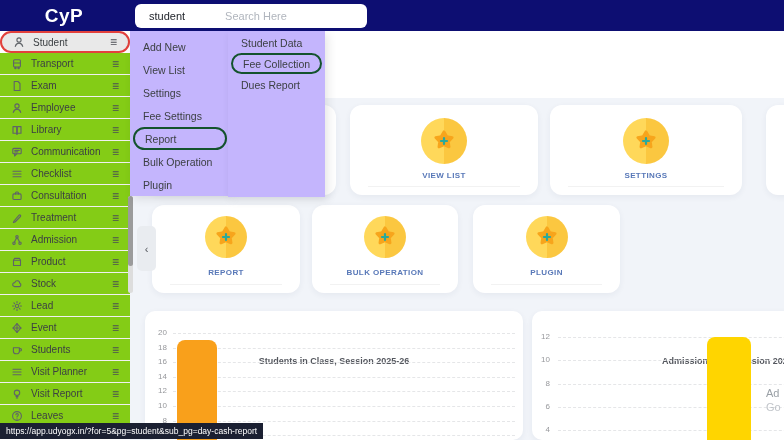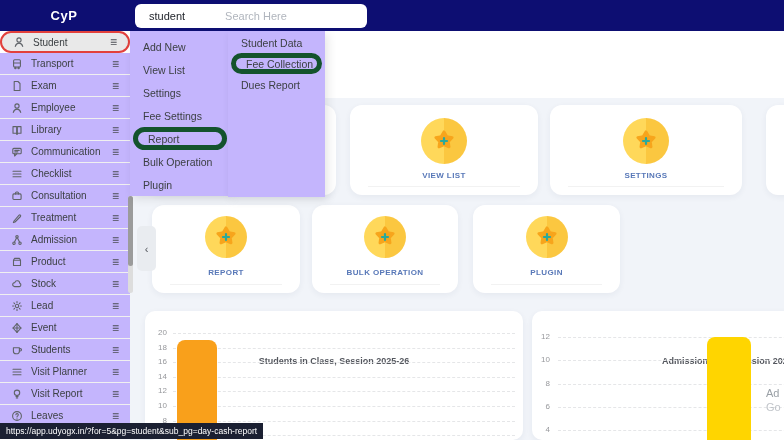--- a/index.html
+++ b/index.html
@@ -7,49 +7,49 @@
   body { font-family:"Liberation Sans", sans-serif; position:relative; background:#fff; }
   .screen { position:absolute; inset:0; overflow:hidden; }
 
   
   .bg-white-band { position:absolute; left:130px; top:31px; right:0; height:67px; background:#fff; z-index:1; }
   .bg-gray { position:absolute; left:130px; top:98px; right:0; bottom:0; background:#f1f4f9; z-index:1; }
 
   
   .topbar { position:absolute; left:0; top:0; right:0; height:31px; background:#0d0e72; z-index:40; }
   .logo { position:absolute; left:38px; top:0; width:52px; height:31px; line-height:31px; text-align:center;
-          color:#fff; font-weight:bold; font-size:13px; letter-spacing:.5px; cursor:pointer; }
+          color:#fff; font-weight:bold; font-size:19px; letter-spacing:.5px; cursor:pointer; }
   .search-pill { position:absolute; left:135px; top:4px; width:232px; height:24px; background:#fff;
                  border-radius:6px; display:flex; align-items:center; z-index:41; }
   .search-module { margin-left:14px; font-size:11px; color:#23262d; }
   .search-placeholder { margin-left:40px; font-size:11px; color:#b0b5bd; }
 
   
   .sidebar { position:absolute; left:0; top:31px; width:130px; bottom:0; background:#fff; z-index:20; }
-  .sb-item { position:relative; height:22px; display:flex; align-items:center; border-bottom:1px solid #f0f0f0; cursor:pointer; background:#c4b5fd; }
+  .sb-item { position:relative; height:22px; display:flex; align-items:center; border-bottom:1px solid #f0f0f0; cursor:pointer; background:#84cc16; }
   .sb-item.selected { background:#e9e9e9; border:2px solid #e2403c; border-radius:13px; }
   .sb-ic { margin-left:11px; width:12px; height:12px; display:inline-flex; }
   .sb-label { margin-left:8px; font-size:10px; color:#3c4043; white-space:nowrap; }
   .sb-burger { margin-left:auto; margin-right:11px; font-size:12px; color:#4b4e55; }
 
   .sb-scroll-track { position:absolute; left:128px; top:196px; width:5px; height:97px; background:#dddddd; border-radius:3px; z-index:28; }
   .sb-scroll-thumb { position:absolute; left:0; top:0; width:5px; height:70px; background:#9b9b9b; border-radius:3px; }
   .collapse-handle { position:absolute; left:137px; top:226px; width:19px; height:45px; background:#e9ecf0;
                      border-radius:5px; z-index:28; display:flex; align-items:center; justify-content:center;
                      color:#55585e; font-size:11px; cursor:pointer; }
 
   
   .panel { position:absolute; background:#c4b5fd; z-index:30; box-shadow:3px 3px 9px rgba(0,0,0,.10); }
   .menu2 { left:130px; top:31px; width:100px; height:165px; padding-top:4px; }
   .menu3 { left:228px; top:31px; width:97px; height:166px; padding-top:1px; }
   .m-item { position:relative; display:flex; align-items:center; padding:0 10px; margin:0 3px;
             font-size:10.5px; color:#3c4043; white-space:nowrap; cursor:pointer; }
   .menu2 .m-item { height:23px; }
   .menu3 .m-item { height:21px; }
-  .m-item.highlighted { border:5px solid #14532d; border-radius:13px;text-align:right; }
+  .m-item.highlighted { border:2px solid #14532d; border-radius:13px;text-align:right; }
 
   
   .card { position:absolute; background:#fff; border-radius:12px; box-shadow:0 2px 6px rgba(30,50,90,.06); z-index:5; cursor:pointer; }
   .card::after { content:""; position:absolute; left:18px; right:18px; bottom:8px; border-top:1px solid #f2f2f2; }
   .star-badge { position:absolute; left:50%; transform:translateX(-50%); border-radius:50%;
                 background:linear-gradient(90deg,#FFD85A 50%,#FBC740 50%); display:flex; align-items:center; justify-content:center; }
   .row1 .star-badge { top:13px; width:46px; height:46px; }
   .row2 .star-badge { top:11px; width:42px; height:42px; }
   .card-label { position:absolute; left:0; right:0; text-align:center; font-size:8px; font-weight:bold;
                 color:#5878b8; letter-spacing:.4px; }

